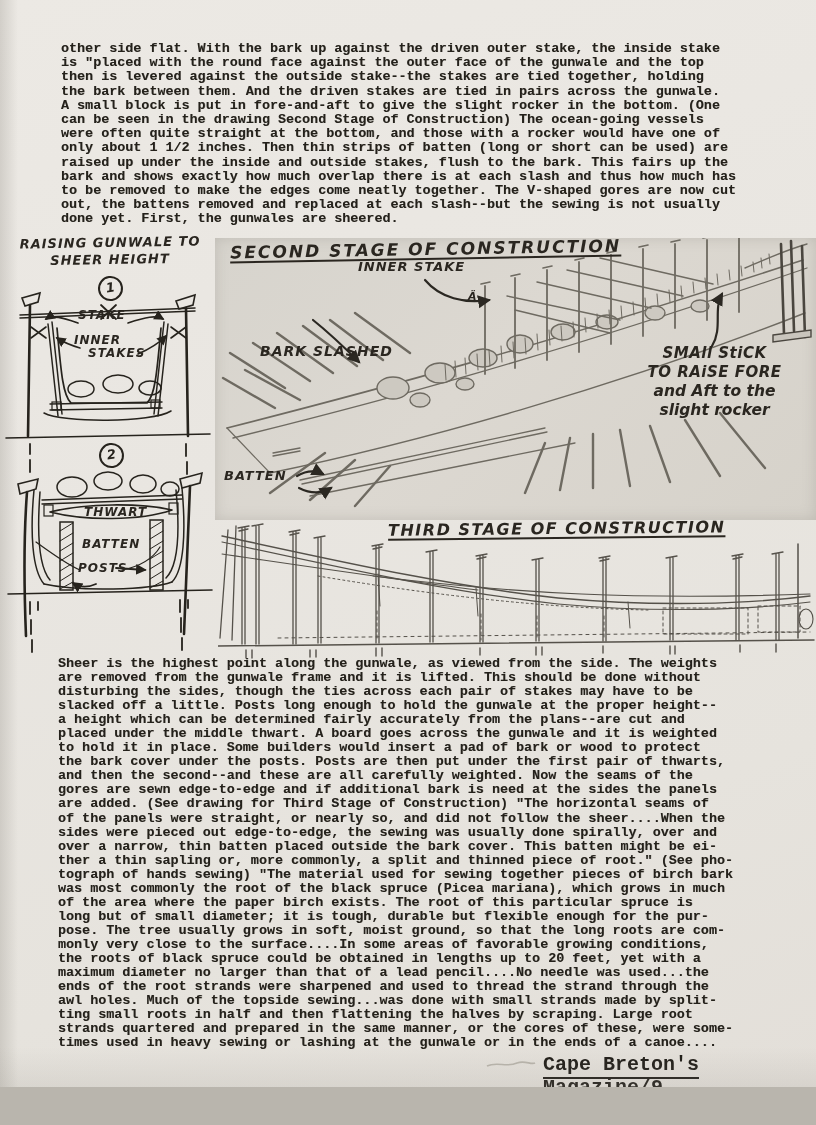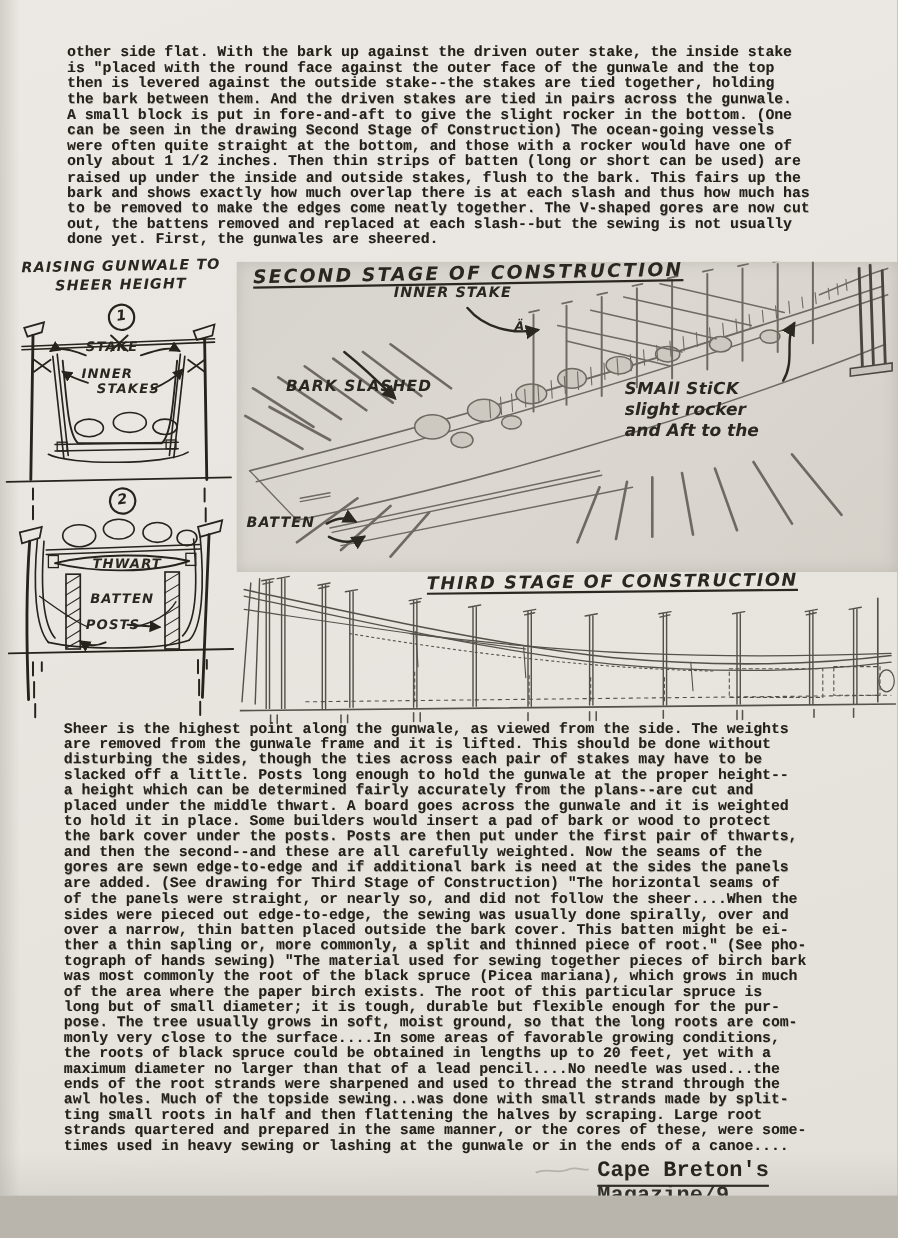--- a/index.html
+++ b/index.html
@@ -39,21 +39,21 @@
   }
   .lbl{font-size:12px;}
   svg{position:absolute;display:block;}
   .footer{position:absolute;left:543px;top:1053px;font-weight:700;font-size:20px;color:#1e1b16;}
   .footer .mag{border-bottom:2.4px solid #1e1b16;padding-bottom:1px;}
   .stage2{
     position:absolute;left:215px;top:238px;width:601px;height:282px;
     background:linear-gradient(135deg,#d7d4cd 0%,#dcd8d1 45%,#d6d2ca 100%);
     box-shadow:inset 0 0 14px rgba(120,116,108,.25);
   }
-  .smallstick{position:absolute;left:568px;top:344px;width:205px;font-size:15px;line-height:19px;letter-spacing:.5px;}
+  .smallstick{position:absolute;left:612px;top:344px;width:205px;text-align:center;font-size:15px;line-height:19px;letter-spacing:.5px;}
   .smallstick .cur{font-size:15.5px;letter-spacing:0;}
 </style>
 </head>
 <body>
 
 <div class="page">
 
   <div class="tw top">other side flat. With the bark up against the driven outer stake, the inside stake
 is "placed with the round face against the outer face of the gunwale and the top
 then is levered against the outside stake--the stakes are tied together, holding
@@ -218,22 +218,23 @@
       </g>
     </svg>
   </div>
 
   <div class="hand u" style="left:230px;top:239px;font-size:17px;letter-spacing:2px;transform:rotate(-1deg);">SECOND STAGE OF CONSTRUCTION</div>
   <div class="hand" style="left:358px;top:259px;font-size:13px;">INNER STAKE</div>
   <div class="hand" style="left:260px;top:298px;font-size:14px;margin-top:45px;">BARK SLASHED</div>
   <div class="hand" style="left:468px;top:290px;font-size:11px;letter-spacing:0;">Ä</div>
   <div class="hand smallstick">
     <div>SMAll StiCK</div>
+    <div>TO RAiSE FORE</div>
+    <div class="cur">and Aft to the</div>
     <div class="cur">slight rocker</div>
-    <div class="cur">and Aft to the</div>
   </div>
   <div class="hand" style="left:224px;top:468px;font-size:13px;">BATTEN</div>
 
   <div class="hand u" style="left:388px;top:519px;font-size:16px;letter-spacing:1.5px;transform:rotate(-0.6deg);">THIRD STAGE OF CONSTRUCTION</div>
 
   <svg style="left:218px;top:516px;" width="598" height="148" viewBox="0 0 598 148">
     <g stroke="#55514a" fill="none" stroke-linecap="round">
 
       <path d="M10,14 L2,122 M18,10 L14,124" stroke-width="1.3"></path>
 

